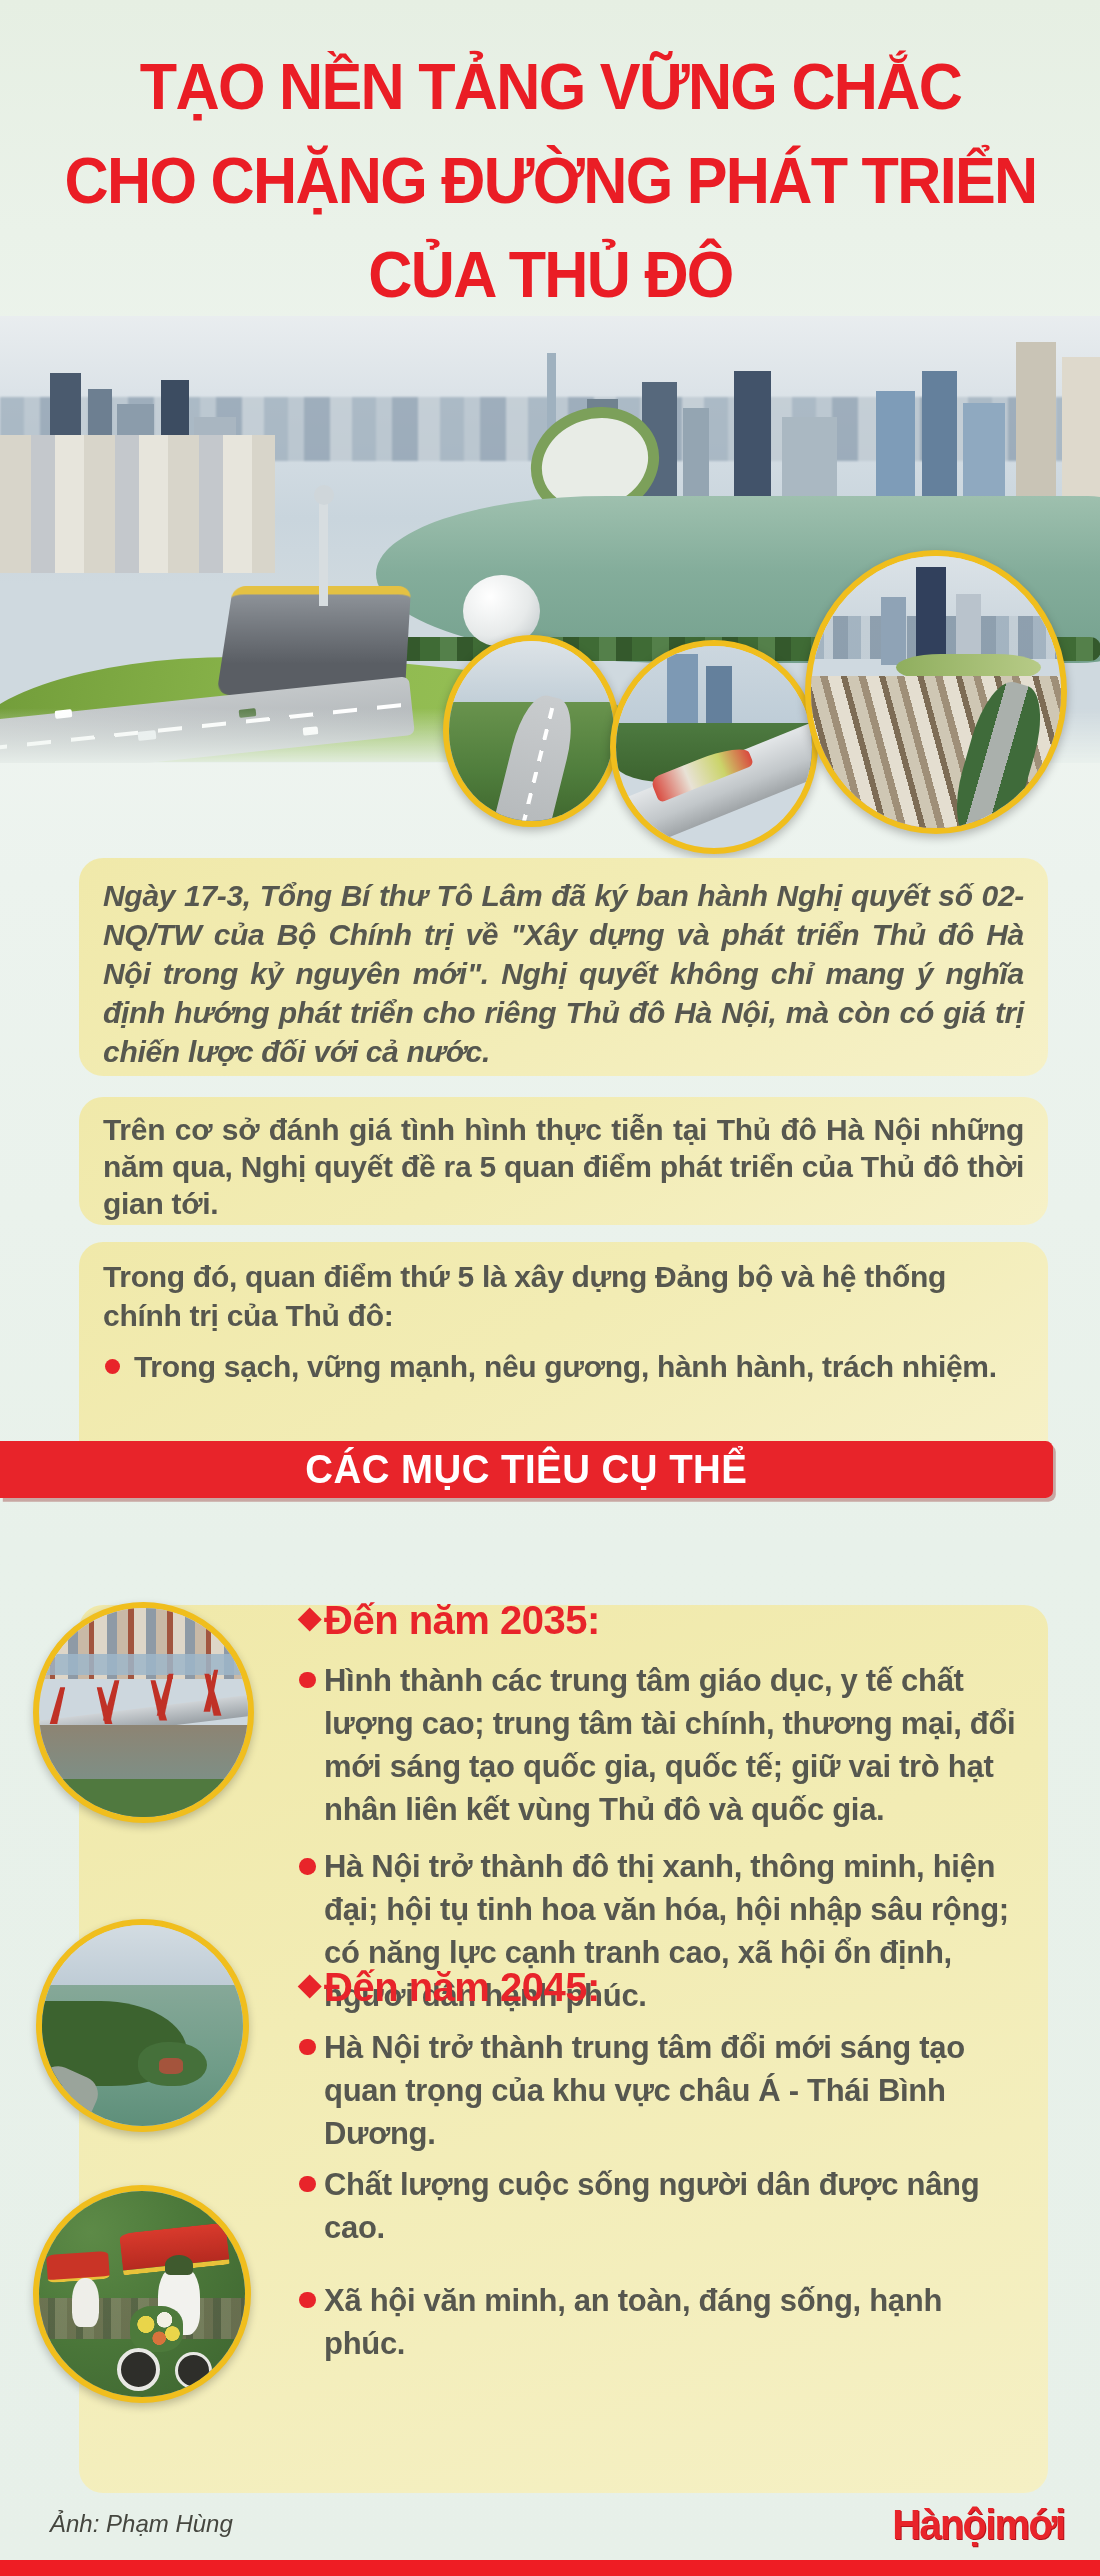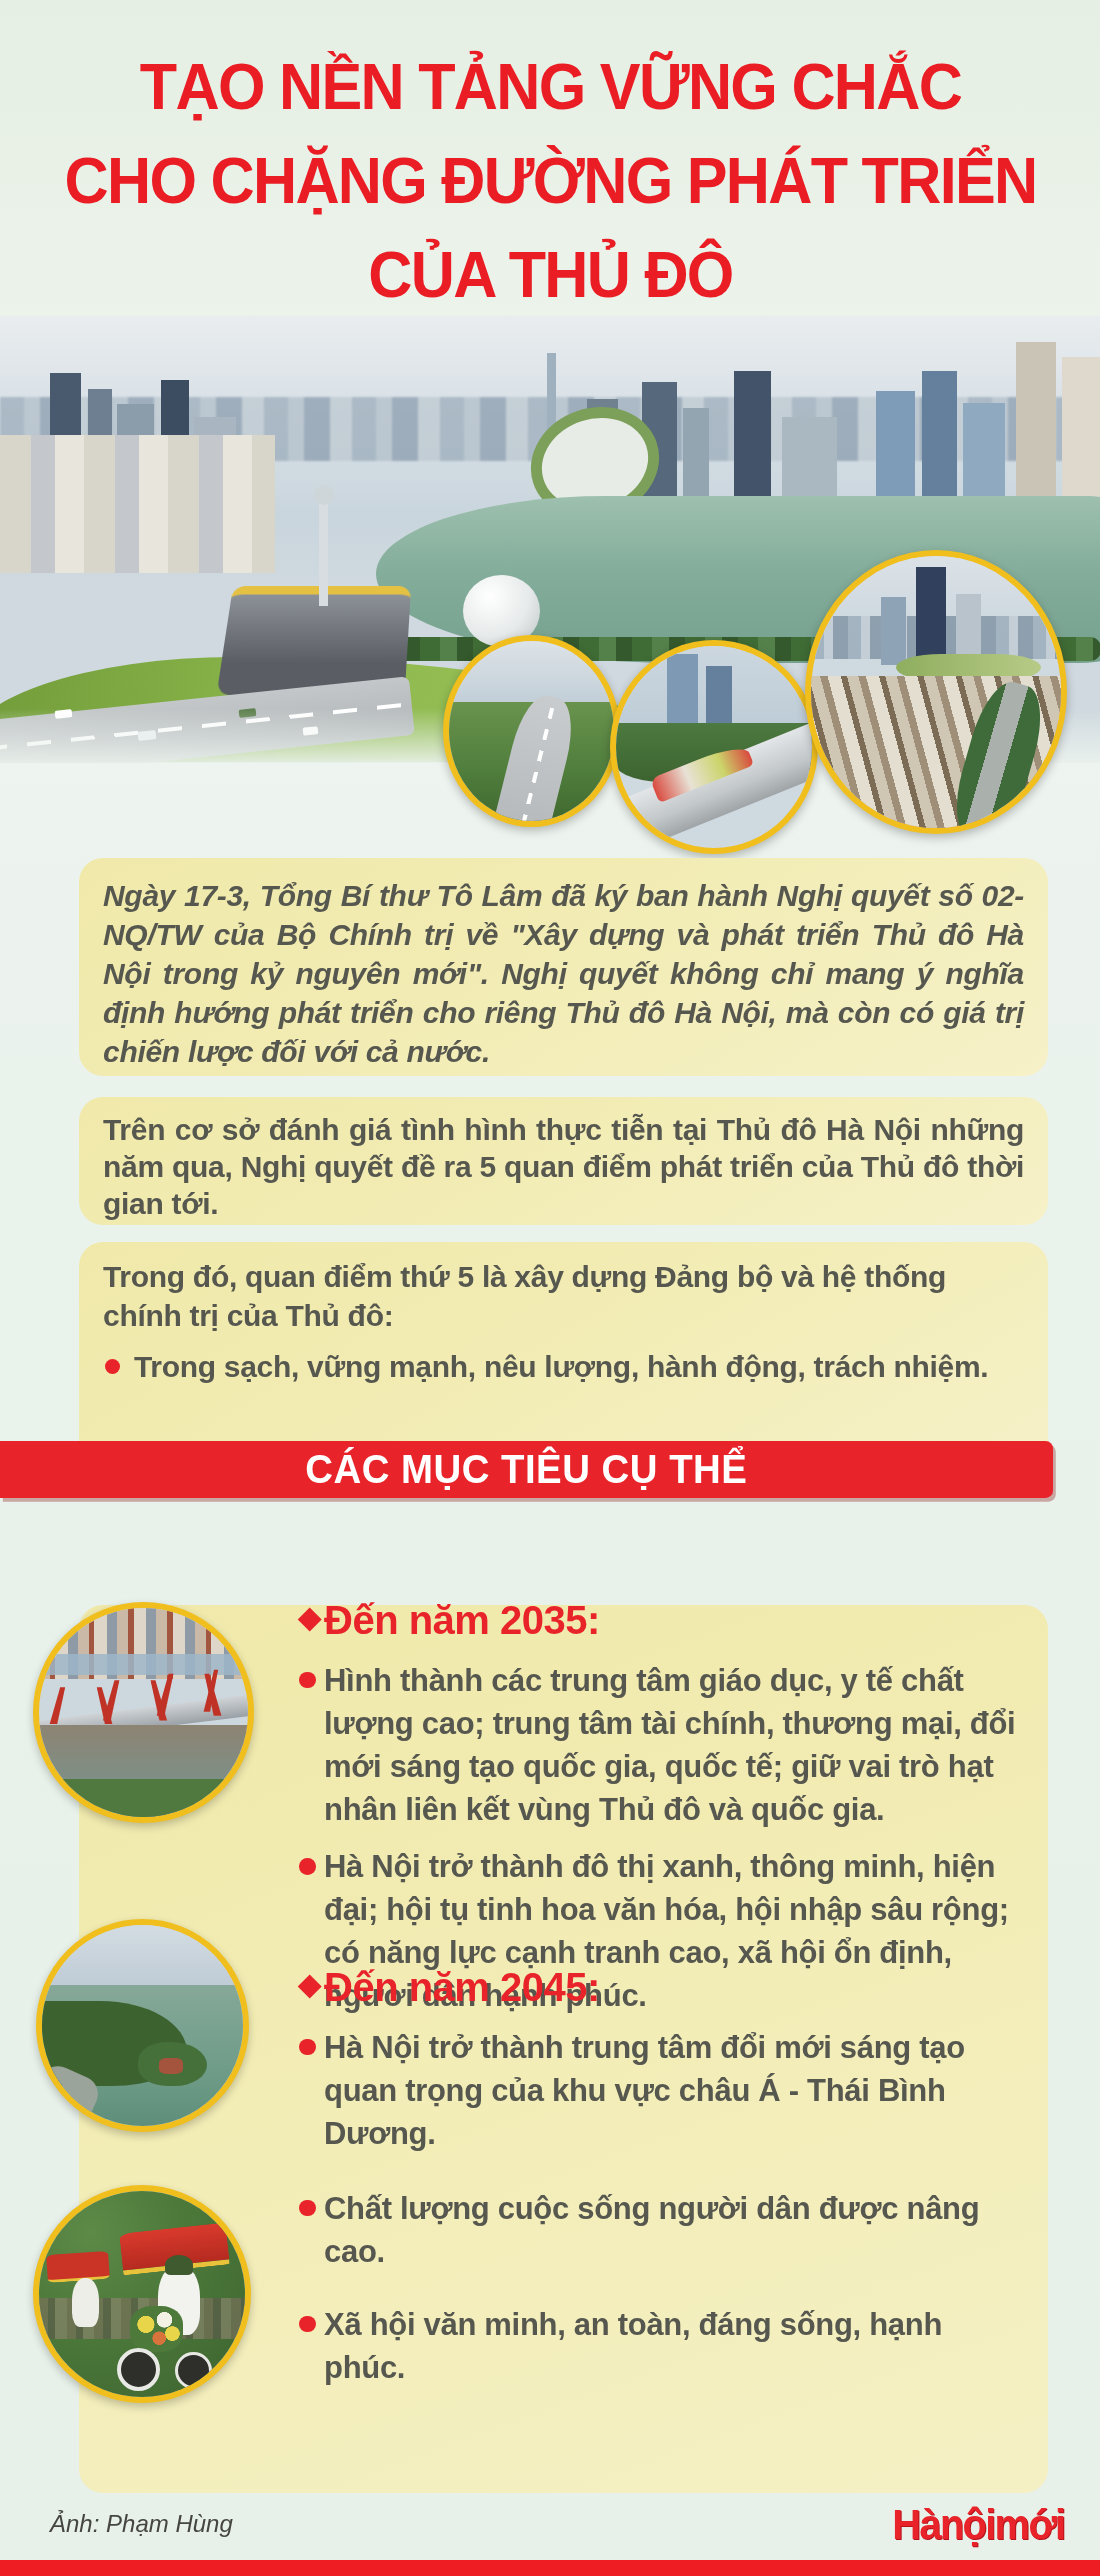--- a/index.html
+++ b/index.html
@@ -165,21 +165,21 @@
 
   <section class="abs ybox just" style="top:1097px;height:128px;padding:13.8px 24px;box-sizing:border-box;line-height:37px;">
     <p>Trên cơ sở đánh giá tình hình thực tiễn tại Thủ đô Hà Nội những năm qua, Nghị quyết đề ra 5 quan điểm phát triển của Thủ đô thời gian tới.</p>
   </section>
 
   <section class="abs ybox" style="top:1242px;height:239px;padding:14.7px 24px;box-sizing:border-box;">
     <p>Trong đó, quan điểm thứ 5 là xây dựng Đảng bộ và hệ thống chính trị của Thủ đô:</p>
     <ul class="b-ul">
       <li class="b-li">
         <span class="dot"></span>
-        <span>Trong sạch, vững mạnh, nêu lượng, hành động, trách nhiệm.</span>
+        <span>Trong sạch, vững mạnh, nêu gương, hành hành, trách nhiệm.</span>
       </li>
     </ul>
   </section>
 
   <div class="abs banner">
     <span>CÁC MỤC TIÊU CỤ THỂ</span>
   </div>
 
   <div class="abs bigbox"></div>
 
@@ -203,21 +203,21 @@
   <div class="abs sec" style="top:1963px;">
     <div class="shead">
       <span class="diamond"></span>
       <span>Đến năm 2045:</span>
     </div>
     <ul class="b-ul">
       <li class="b-li">
         <span class="dot"></span>
         <span>Hà Nội trở thành trung tâm đổi mới sáng tạo quan trọng của khu vực châu Á - Thái Bình Dương.</span>
       </li>
-      <li class="b-li" style="margin-top:32px;">
+      <li class="b-li" style="margin-top:8px;">
         <span class="dot"></span>
         <span>Chất lượng cuộc sống người dân được nâng cao.</span>
       </li>
       <li class="b-li" style="margin-top:30px;">
         <span class="dot"></span>
         <span>Xã hội văn minh, an toàn, đáng sống, hạnh phúc.</span>
       </li>
     </ul>
   </div>
 

